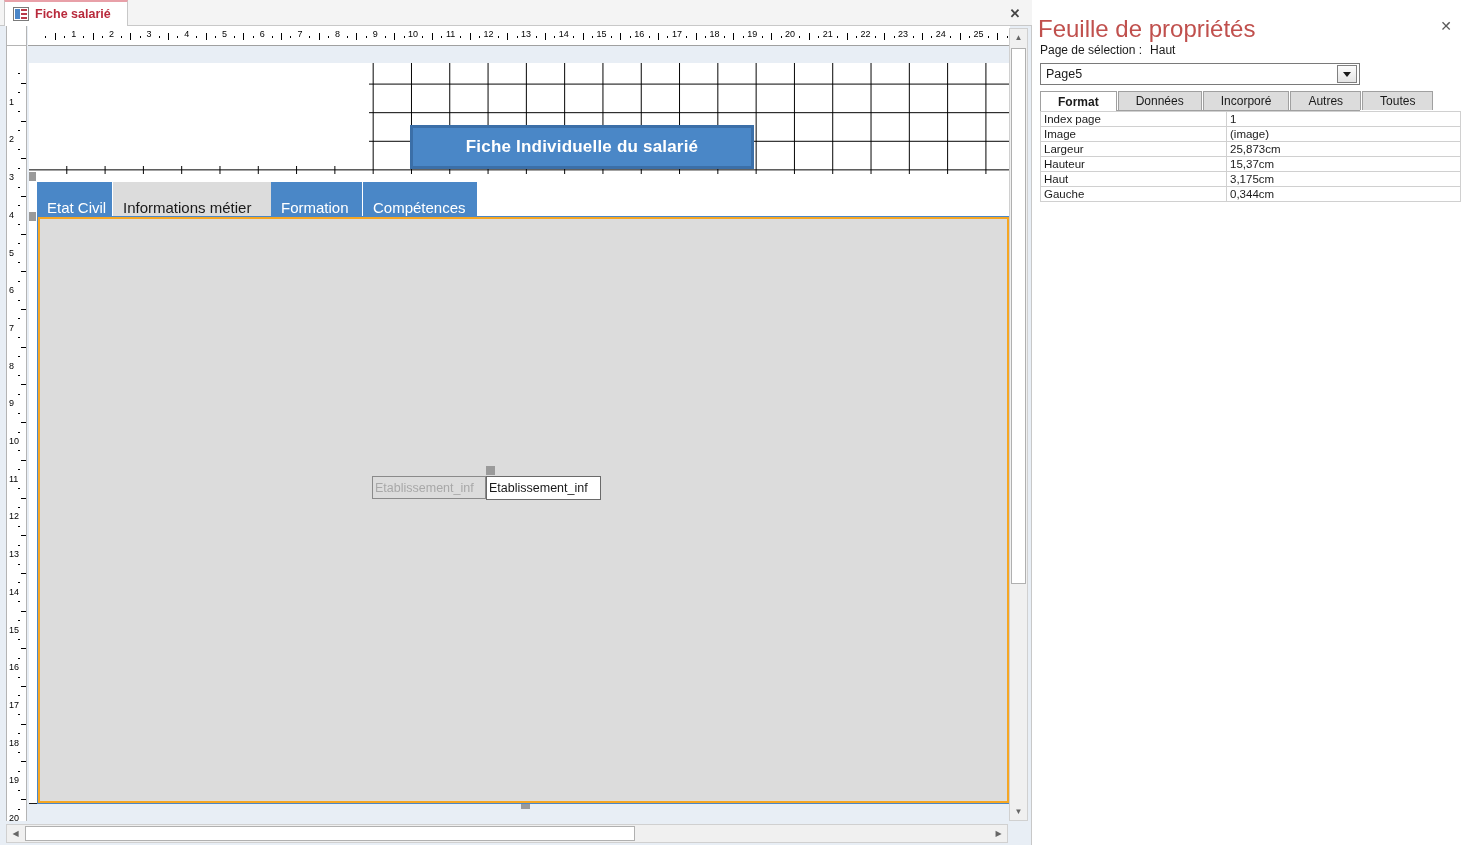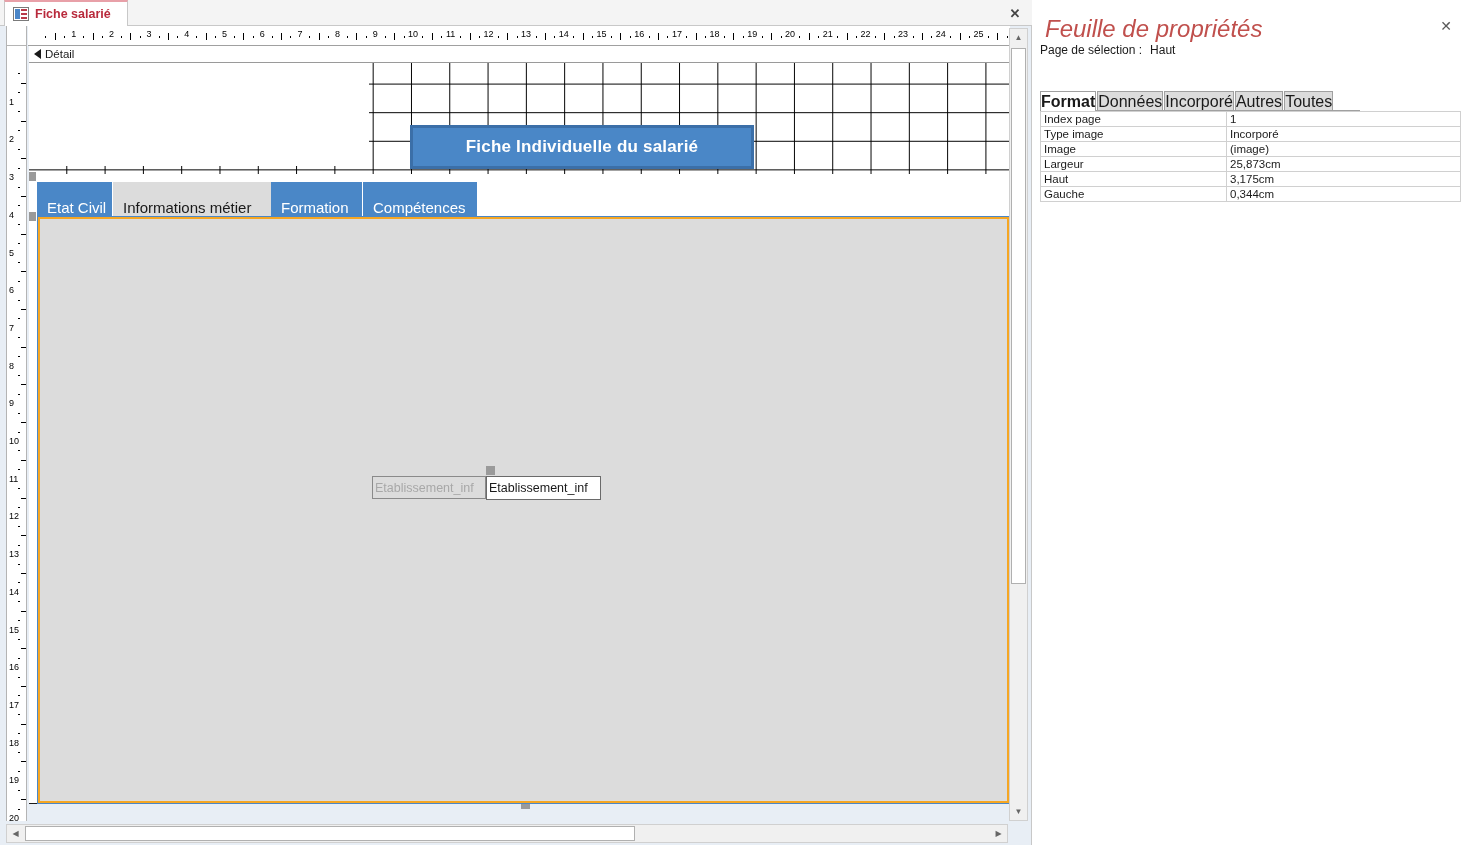--- a/index.html
+++ b/index.html
@@ -221,22 +221,22 @@
     display: flex; align-items: center; padding-left: 2px;
     font-size: 12.5px; color: #1a1a1a; white-space: nowrap; overflow: hidden;
   }
 
   
   .propsheet {
     position: absolute; left: 1033px; top: 0; width: 430px; height: 845px;
     background: #ffffff;
   }
   .ps-title {
-    position: absolute; left: 12px; top: 15px;
-    font-size: 24px; color: #c0504d; font-weight: normal; font-style: italic;
+    position: absolute; left: 5px; top: 15px;
+    font-size: 24px; color: #c0504d; font-weight: normal;
   }
   .ps-close {
     position: absolute; right: 8px; top: 17px; width: 18px; height: 18px;
     display: flex; align-items: center; justify-content: center;
     color: #595959; font-size: 14px; cursor: pointer;
   }
   .ps-seltype {
     position: absolute; left: 7px; top: 43px; font-size: 12px; color: #1a1a1a;
   }
   .ps-seltype .val { margin-left: 8px; }
@@ -253,21 +253,21 @@
     display: flex; align-items: center; justify-content: center;
   }
   .caret-down { width: 0; height: 0; border-left: 4px solid transparent; border-right: 4px solid transparent; border-top: 5px solid #1a1a1a; }
 
   .ps-tabs {
     position: absolute; left: 7px; top: 91px; width: 320px; height: 20px;
     display: flex; align-items: flex-end;
     border-bottom: 1px solid #a0a0a0;
   }
   .ps-tab {
-    height: 19px; padding: 0 0; font-size: 16px; line-height: 19px;
+    height: 19px; padding: 0 17px; font-size: 12px; line-height: 19px;
     background: #dcdcdc; border: 1px solid #a0a0a0; border-bottom: none;
     margin-right: 1px; color: #1a1a1a; white-space: nowrap;
   }
   .ps-tab.active { background: #ffffff; font-weight: bold; position: relative; top: 1px; height: 20px; line-height: 20px; }
 
   .ps-table {
     position: absolute; left: 7px; top: 111px; width: 421px;
     border-collapse: collapse; table-layout: fixed;
     border: 1px solid #a6a6a6;
   }
@@ -482,24 +482,20 @@
           <span class="vr-dot" style="top: 762.575px;"></span>
           <span class="vr-num" style="top: 772px;">20</span>
           <span class="vr-dot" style="top: 27.425px;"></span>
           <span class="vr-dot" style="top: 46.275px;"></span>
           <span class="vr-tick" style="top: 36.85px;"></span>
         </div>
     </div>
 
     <div class="canvas">
 
-      <div class="section-bar">
-        <span class="section-arrow"></span>
-        <span class="section-label">Détail</span>
-      </div>
 
       <div class="detail">
         <div class="grid-lines"></div>
         <div class="grid-mask-left"></div>
         <div class="grid-mask-below"></div>
         <div class="detail-bottom-blue"></div>
 
         <div class="title-banner">
           <span class="title-banner-text">Fiche Individuelle du salarié</span>
         </div>
@@ -542,46 +538,52 @@
   </div>
 
   <div class="propsheet">
     <div class="ps-title">Feuille de propriétés</div>
     <div class="ps-close">✕</div>
 
     <div class="ps-seltype">
       <span>Page de sélection :</span><span class="val">Haut</span>
     </div>
 
+    <div class="ps-combo">
+      <span class="ps-combo-text">Page5</span>
+      <span class="ps-combo-btn">
+          <span class="caret-down"></span>
+        </span>
+    </div>
 
     <div class="ps-tabs" id="ps-tabs">
         <div class="ps-tab active">Format</div>
         <div class="ps-tab">Données</div>
         <div class="ps-tab">Incorporé</div>
         <div class="ps-tab">Autres</div>
         <div class="ps-tab">Toutes</div>
       </div>
 
     <table class="ps-table">
       <tbody id="ps-rows">
           <tr>
             <td class="k">Index page</td>
             <td>1</td>
-          </tr>
-          <tr>
-            <td class="k">Type image</td>
-            <td>Incorporé</td>
           </tr>
           <tr>
             <td class="k">Image</td>
             <td>(image)</td>
           </tr>
           <tr>
             <td class="k">Largeur</td>
             <td>25,873cm</td>
+          </tr>
+          <tr>
+            <td class="k">Hauteur</td>
+            <td>15,37cm</td>
           </tr>
           <tr>
             <td class="k">Haut</td>
             <td>3,175cm</td>
           </tr>
           <tr>
             <td class="k">Gauche</td>
             <td>0,344cm</td>
           </tr>
         </tbody>

